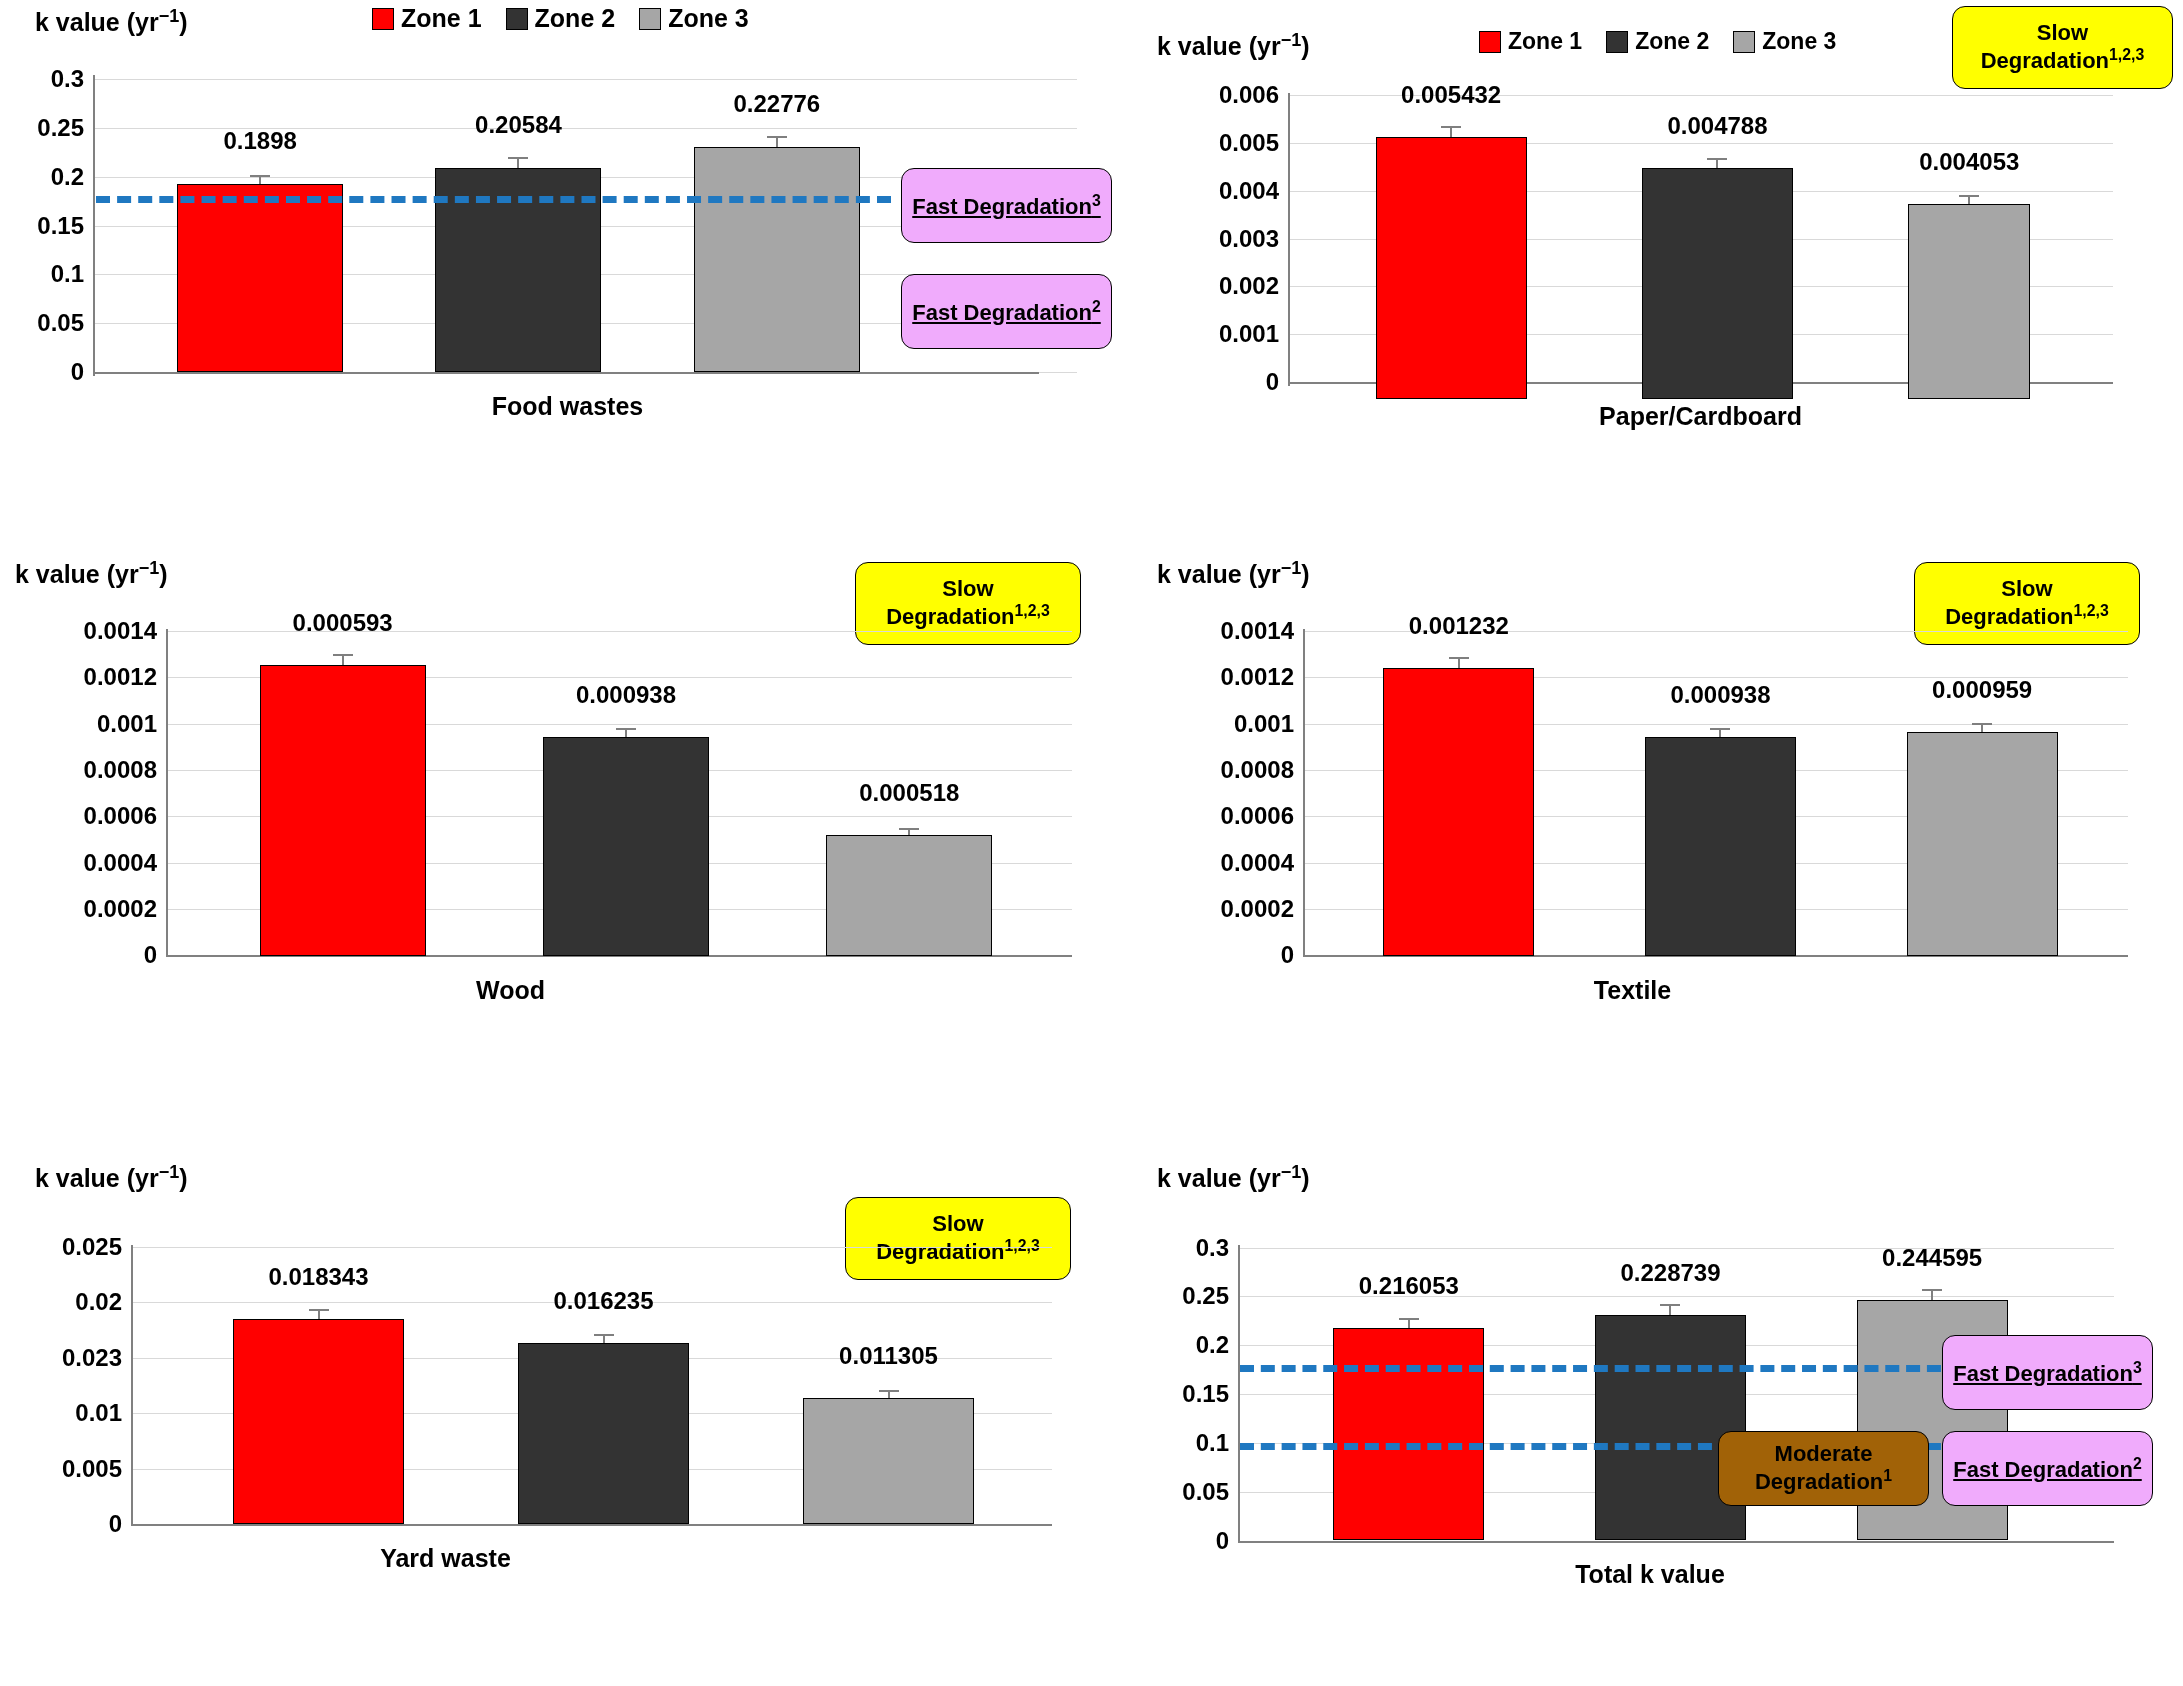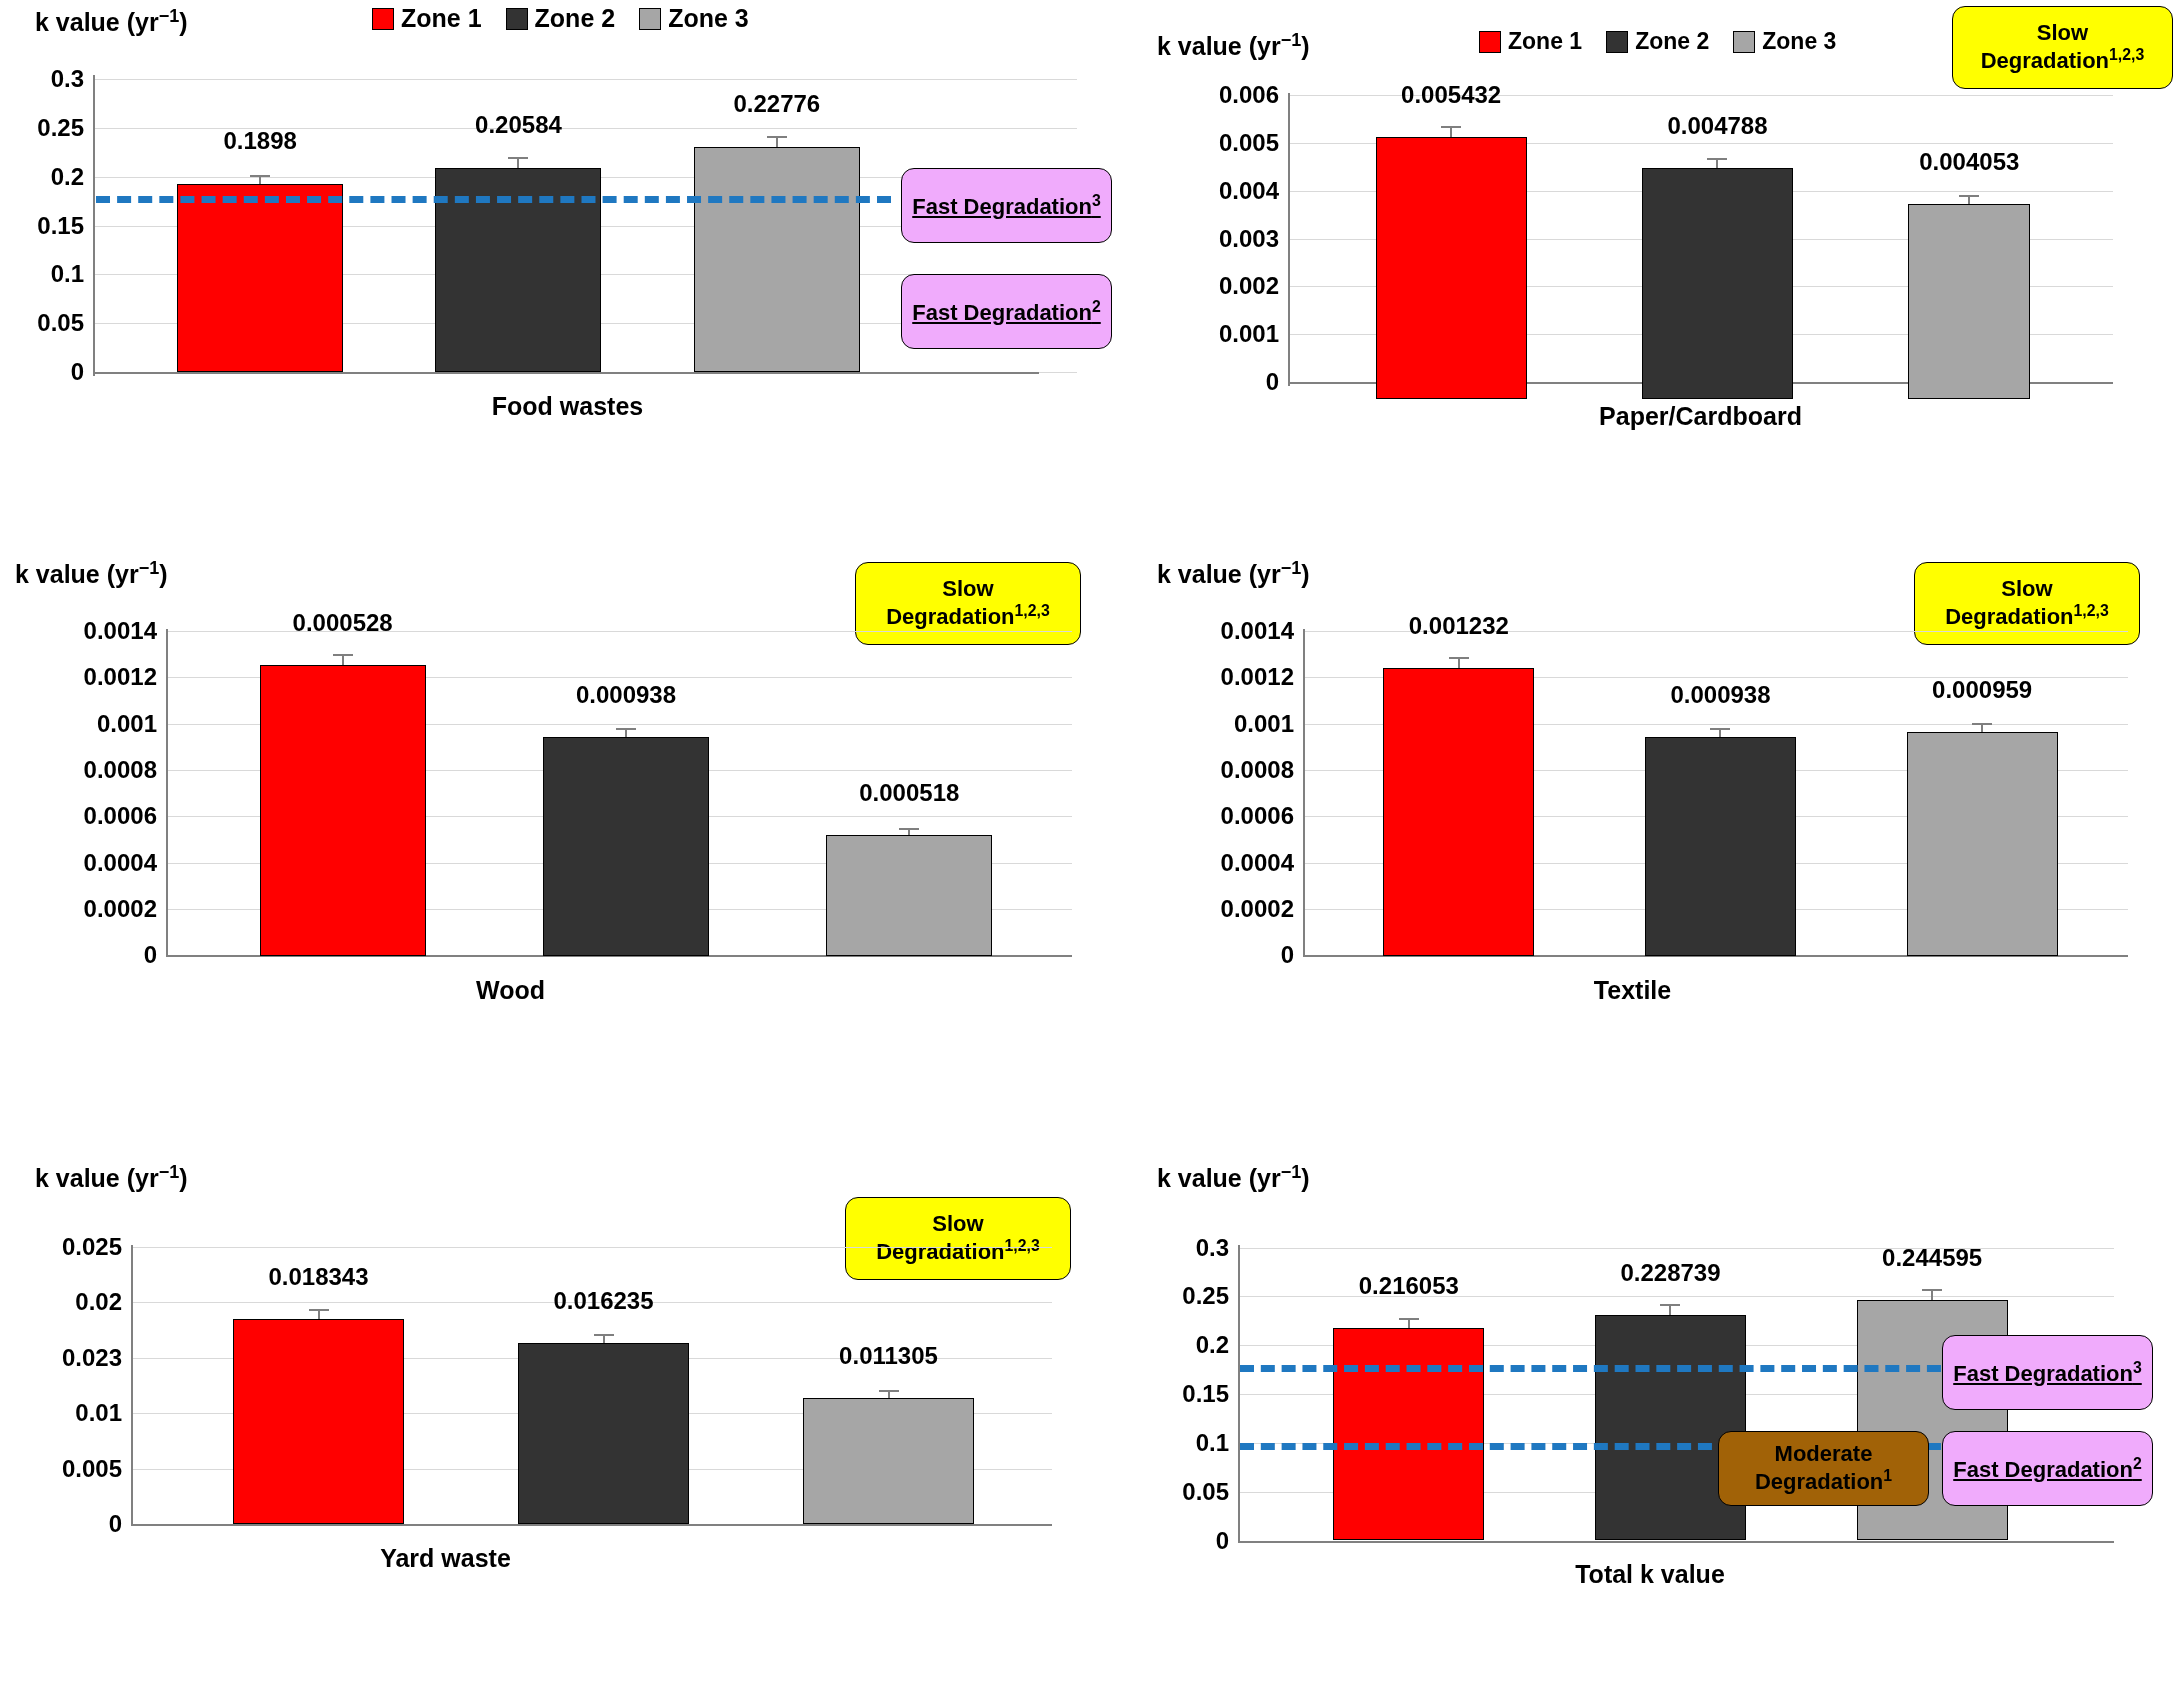--- a/index.html
+++ b/index.html
@@ -384,21 +384,21 @@
       <div class="tick" style="top:339px;">
           <span class="tick-label" style="width:166px;">0</span>
           <span class="tick-line" style="max-width:906px;"></span>
         </div>
 
       <div class="axis-line-v" style="left:166px; top:12.6px; height:328px;"></div>
       <div class="axis-line-h" style="left:166px; top:339px; width:906px;"></div>
 
       <div class="bars" style="left:201px; top:12.6px; width:850px; height:327px;">
         <div class="barwrap" style="width:166px;">
-          <span class="bar-label" style="bottom:calc(89% + 28px);">0.000528</span>
+          <span class="bar-label" style="bottom:calc(89% + 28px);">0.000593</span>
           <span class="errbar" style="bottom:calc(89% - 11px); height:22px;"></span>
           <div class="bar z1" style="height:89%;"></div>
         </div>
         <div class="barwrap" style="width:166px;">
           <span class="bar-label" style="bottom:calc(67% + 28px);">0.000938</span>
           <span class="errbar" style="bottom:calc(67% - 9px); height:18px;"></span>
           <div class="bar z2" style="height:67%;"></div>
         </div>
         <div class="barwrap" style="width:166px;">
           <span class="bar-label" style="bottom:calc(37% + 28px);">0.000518</span>

